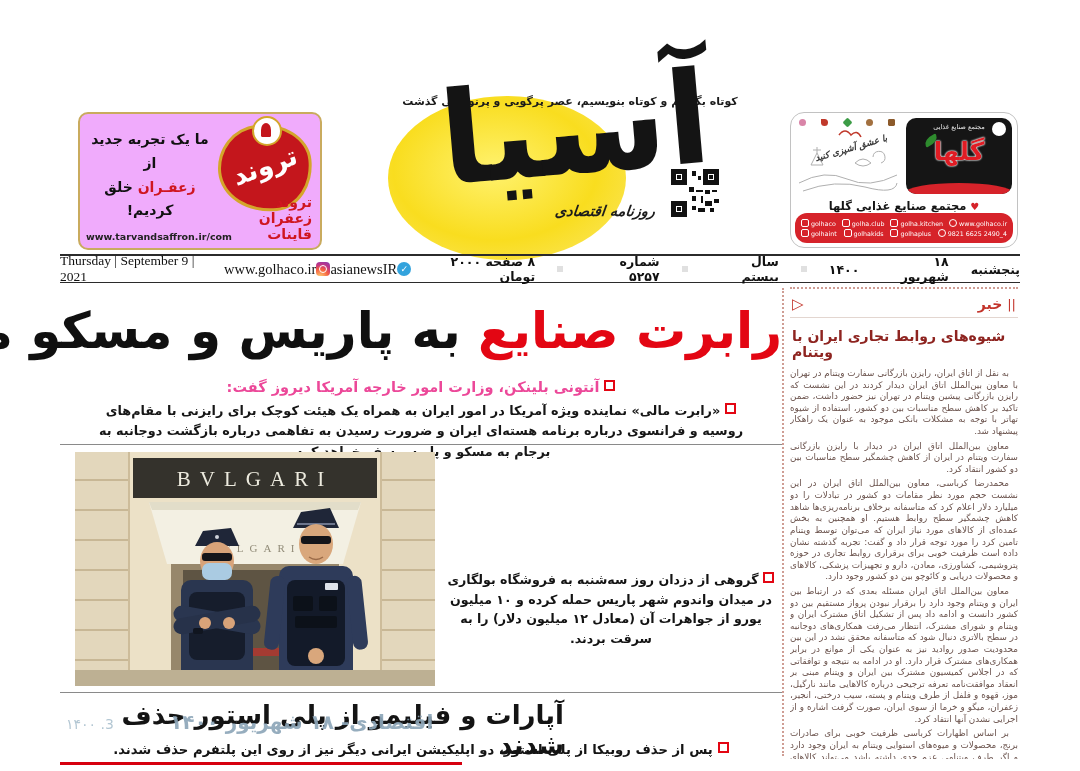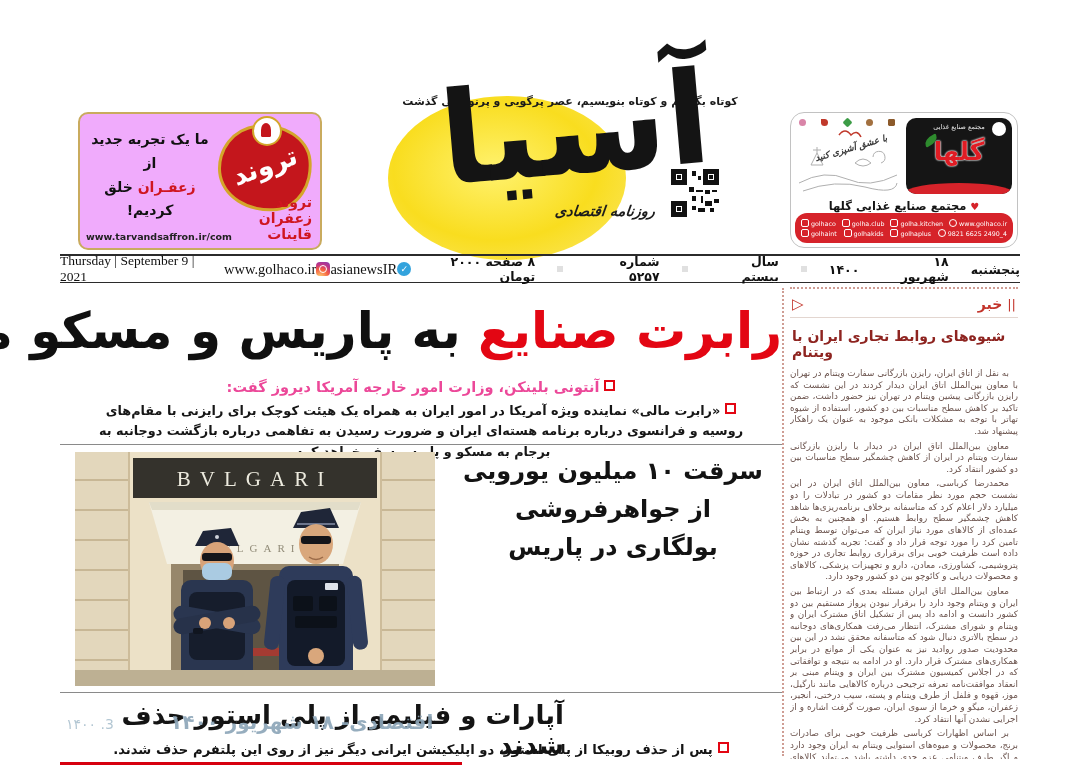--- a/index.html
+++ b/index.html
@@ -324,26 +324,22 @@
       <rect x="54" y="79" width="13" height="7" rx="1" fill="#dfe3ea"></rect>
       <rect x="24" y="112" width="42" height="12" rx="2" fill="#0c1119"></rect>
       <rect x="0" y="72" width="15" height="74" rx="7" fill="#2e3b5a" transform="rotate(6 7 72)"></rect>
       <rect x="75" y="72" width="15" height="74" rx="7" fill="#2e3b5a" transform="rotate(-6 82 72)"></rect>
       <circle cx="45" cy="152" r="8" fill="#d9a77c"></circle>
       <rect x="10" y="168" width="70" height="9" fill="#10151f"></rect>
     </g>
     <rect x="0" y="218" width="360" height="16" fill="#bdb093"></rect>
   </svg>
 
-  <div class="abs bulgari-h">
-    <div>سرقت ۱۰ میلیون یورویی</div>
-    <div>از جواهرفروشی</div>
-    <div>بولگاری در پاریس</div>
-  </div>
   <div class="abs bulgari-b">
+    <p><span class="sq"></span><span>گروهی از دزدان روز سه‌شنبه به فروشگاه بولگاری در میدان واندوم شهر پاریس حمله کرده و ۱۰ میلیون یورو از جواهرات آن (معادل ۱۲ میلیون دلار) را به سرقت بردند.</span></p>
   </div>
 
   <div class="abs divider d2"></div>
 
   <div class="abs bottom-h">آپارات و فیلیمو از پلی استور حذف شدند</div>
   <div class="abs watermark">اقتصادی- ۱۸ شهریور ۱۴۰۰</div>
   <div class="abs watermark2">۱۴۰۰ .3</div>
   <div class="abs bottom-b">
     <span class="sq"></span><span>پس از حذف روبیکا از پلی استور، دو اپلیکیشن ایرانی دیگر نیز از روی این پلتفرم حذف شدند.</span>
   </div>

